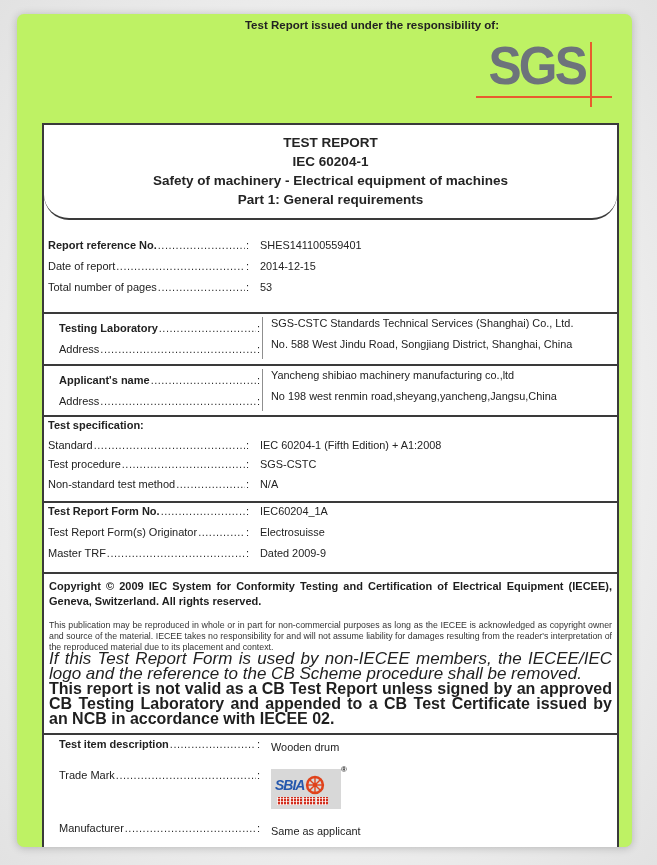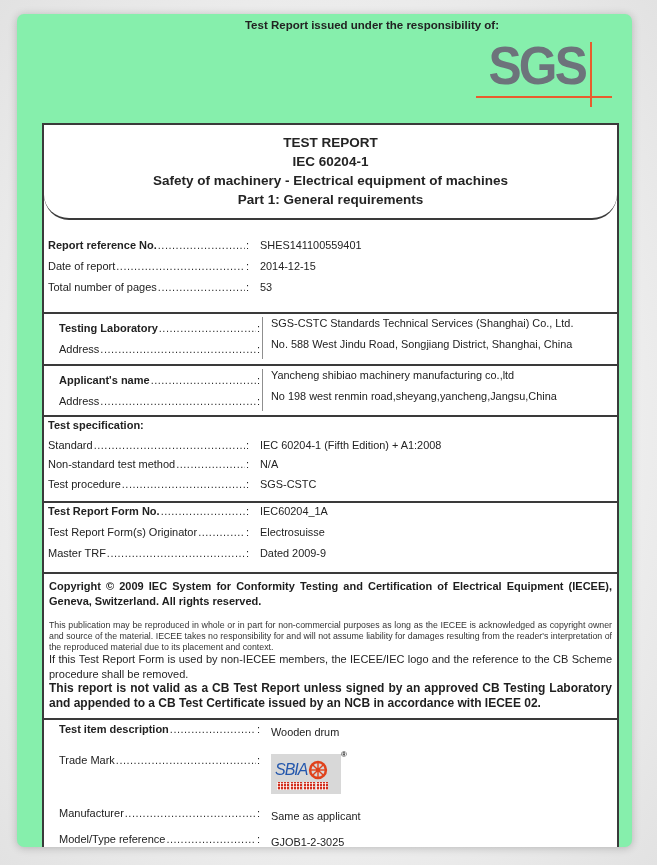--- a/index.html
+++ b/index.html
@@ -11,21 +11,21 @@
   }
   *{margin:0;padding:0;box-sizing:border-box;}
   html,body{width:657px;height:865px;overflow:hidden;}
   body{
     background:radial-gradient(ellipse at center,#efefef 60%,#e2e2e2 100%);
     font-family:"Liberation Sans", sans-serif;
     color:#1f1f1f;
   }
   .card{
     position:absolute;left:17px;top:14px;width:615px;height:833px;
-    background:#86efac;border-radius:7px;overflow:hidden;
+    background:#bef264;border-radius:7px;overflow:hidden;
     box-shadow:0 1px 9px rgba(0,0,0,.22);
   }
   
   .header-note{
     margin-top:5px;text-align:center;padding-left:95px;
     font-weight:bold;font-size:11.5px;color:#222;
   }
   .sgs-text{
     position:absolute;top:24px;right:47px;
     font-weight:bold;font-size:54px;line-height:1;
@@ -74,31 +74,31 @@
   .cell-v{
     flex:1 1 auto;padding-left:8px;font-size:10.9px;color:#232323;
     white-space:nowrap;overflow:visible;
   }
   .s7 .cell-v{padding-top:3px;}
   
   .sec.copy{padding:5px 5px 7px;}
   .copy p{text-align:justify;}
   .copy-head{font-weight:bold;font-size:11px;line-height:14.5px;color:#1d1d1d;}
   .copy-fine{font-size:8.8px;line-height:10.8px;color:#333;margin-top:12px;}
-  .copy-note{font-size:11px;line-height:14.5px;}
-  .copy-disc{font-weight:bold;font-size:12px;line-height:15px;}
+  .copy-note{font-size:17px;line-height:14.5px;font-style:italic;}
+  .copy-disc{font-weight:bold;font-size:16px;line-height:15px;}
   
   .tm-wrap{position:relative;display:inline-block;margin-top:2px;}
   .tm-logo{
     width:70px;height:40px;background:#d8d8d8;position:relative;
     display:flex;flex-direction:column;justify-content:center;padding:3px 4px 2px;
   }
   .tm-main{display:flex;align-items:center;gap:1px;}
   .tm-text{
-    font-weight:normal;font-style:italic;font-size:16px;line-height:16px;
+    font-weight:bold;font-style:italic;font-size:14px;line-height:16px;
     color:var(--tm-blue);letter-spacing:-1px;
   }
   .tm-wheel{flex:0 0 auto;}
   .tm-reg{
     position:absolute;top:-4px;right:-6px;font-size:8px;font-weight:bold;color:#222;
   }
   .tm-strip{display:flex;gap:1px;margin-top:2px;margin-left:2px;}
   .tm-strip i{
     display:block;width:12px;height:8px;background:var(--tm-red);
     background-image:repeating-linear-gradient(90deg,rgba(255,255,255,.85) 0 1px,transparent 1px 3px),
@@ -191,31 +191,31 @@
       </div>
       <div class="row">
         <div class="cell-l">
             <span class="lt">Standard</span>
             <span class="leader"></span>
           </div>
         <div class="cell-v">IEC 60204-1 (Fifth Edition) + A1:2008</div>
       </div>
       <div class="row">
         <div class="cell-l">
+            <span class="lt">Test procedure</span>
+            <span class="leader"></span>
+          </div>
+        <div class="cell-v">SGS-CSTC</div>
+      </div>
+      <div class="row">
+        <div class="cell-l">
             <span class="lt">Non-standard test method</span>
             <span class="leader"></span>
           </div>
         <div class="cell-v">N/A</div>
-      </div>
-      <div class="row">
-        <div class="cell-l">
-            <span class="lt">Test procedure</span>
-            <span class="leader"></span>
-          </div>
-        <div class="cell-v">SGS-CSTC</div>
       </div>
     </div>
 
     <div class="sec s5">
       <div class="row">
         <div class="cell-l">
             <span class="lt b">Test Report Form No.</span>
             <span class="leader"></span>
           </div>
         <div class="cell-v">IEC60204_1A</div>

